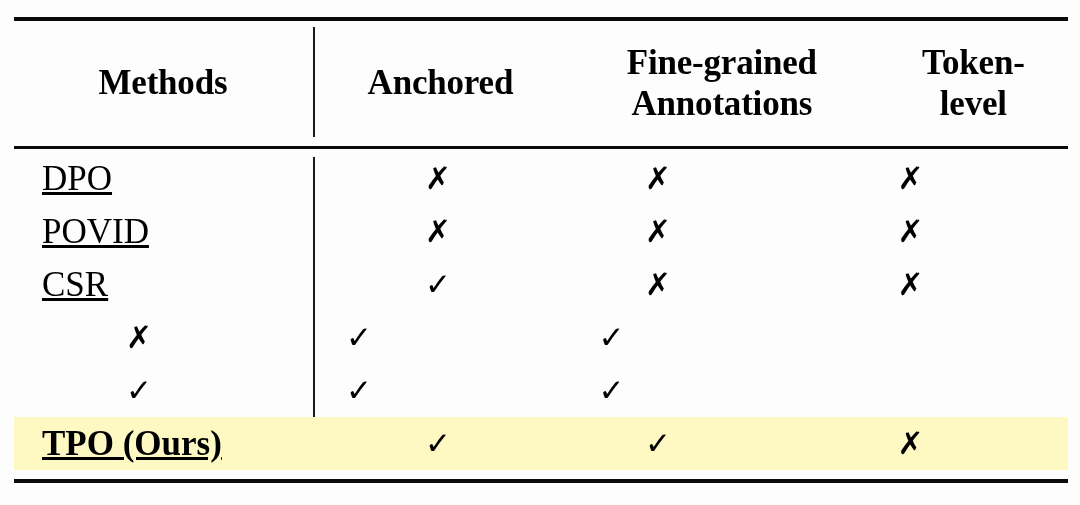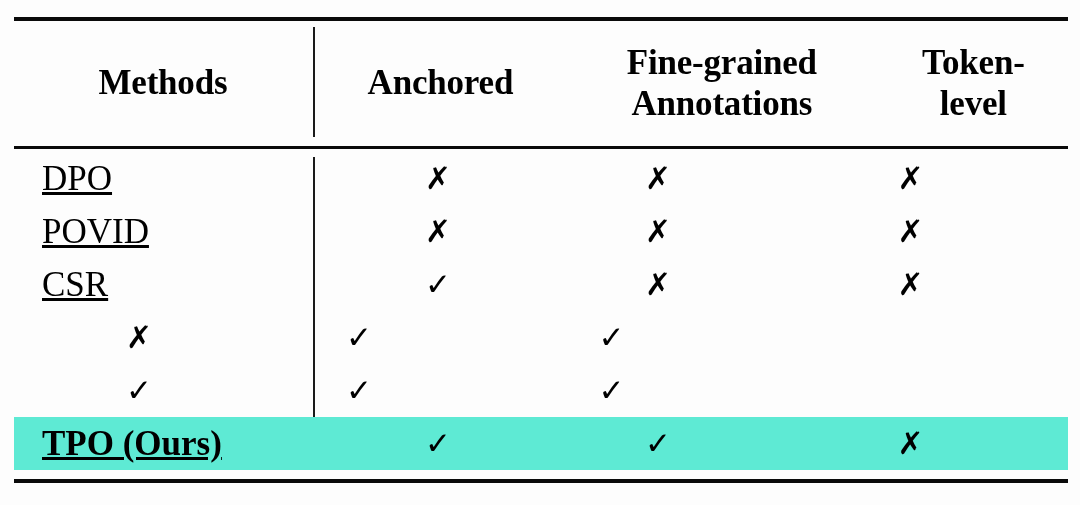--- a/index.html
+++ b/index.html
@@ -78,21 +78,21 @@
     top: 152px;
     width: 1054px;
   }
   .trow {
     display: flex;
     align-items: center;
     height: 53px;
     position: relative;
   }
   .trow.highlight {
-    background: #5eead4;
+    background: #fef9c3;
   }
   .td-method {
     width: 299px;
     padding-left: 28px;
     box-sizing: border-box;
     font-size: 35px;
     line-height: 1;
     text-align: left;
     white-space: nowrap;
     text-decoration: underline;

